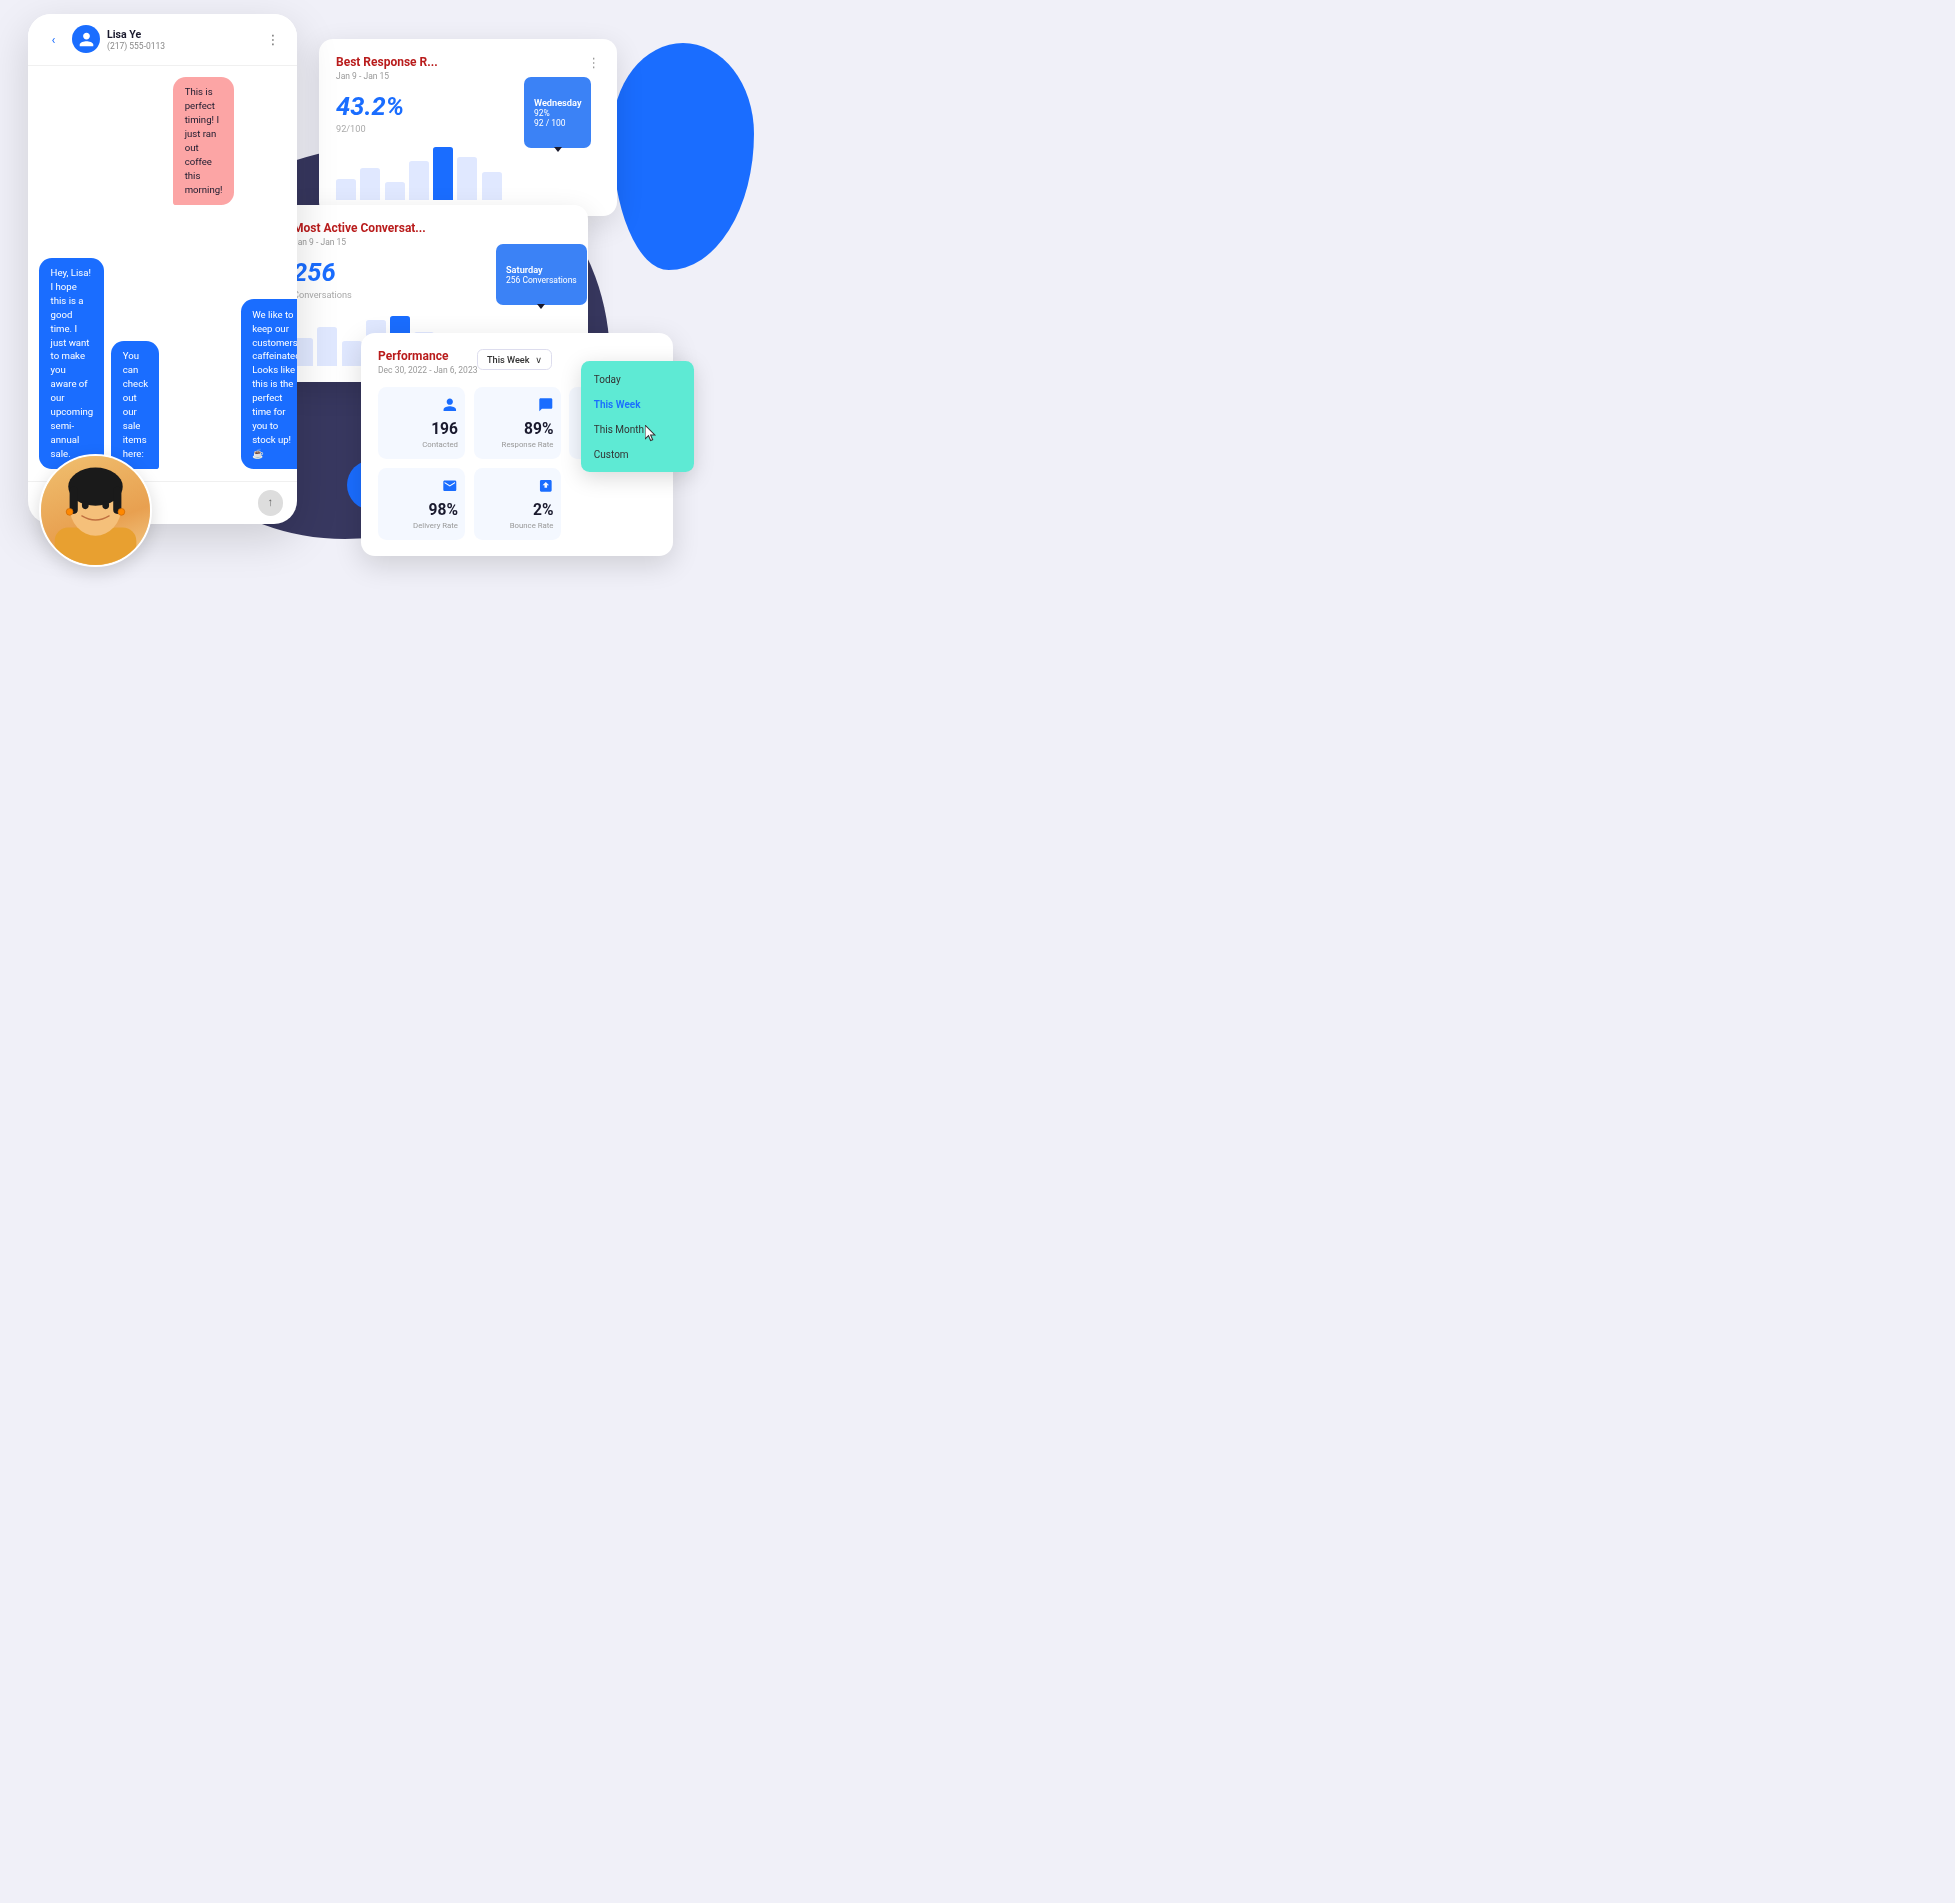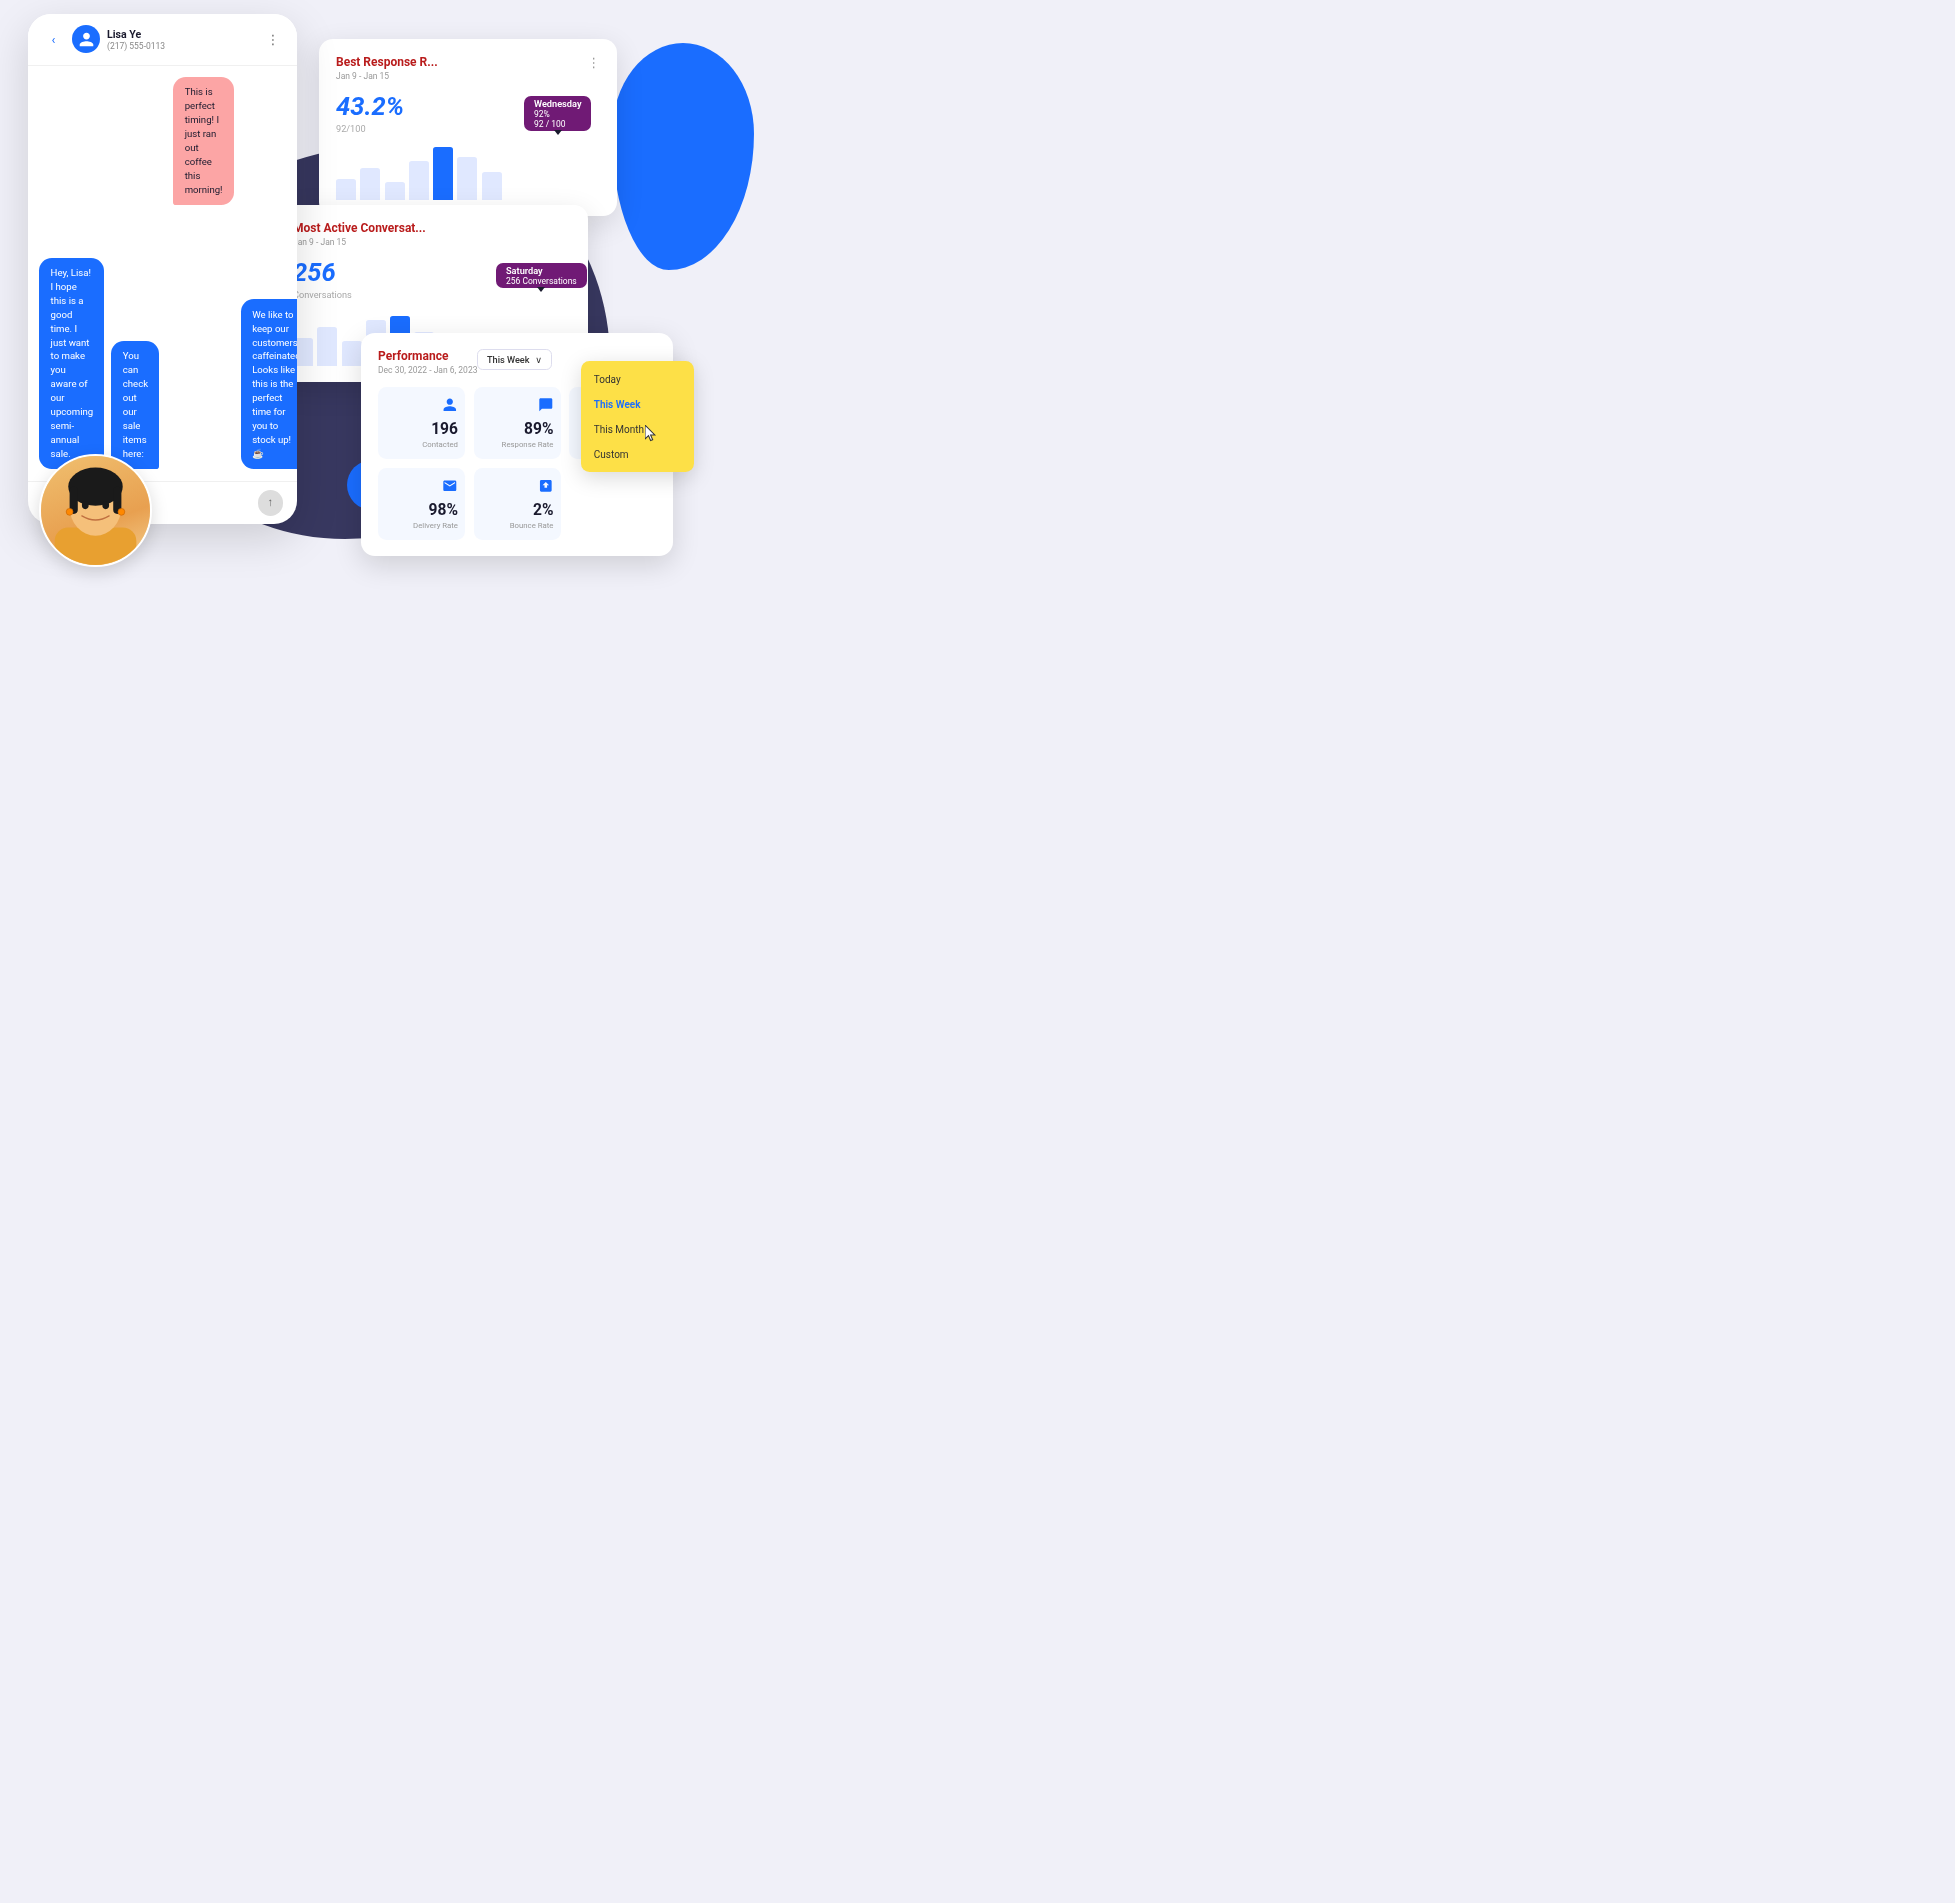--- a/index.html
+++ b/index.html
@@ -296,29 +296,28 @@
       background: #e0e8ff;
     }
 
     .bar.active {
       background: #1a6dff;
     }
 
     
     .tooltip-box {
       position: absolute;
-      background: #701a75;
+      background: #3b82f6;
       color: white;
       border-radius: 7px;
-      padding: 2px 10px;
+      padding: 20px 10px;
       font-size: 9.2px;
       font-weight: 600;
       white-space: nowrap;
       z-index: 20;
-      margin-top: 19px;
     }
 
     .tooltip-box::after {
       content: '';
       position: absolute;
       bottom: -4.3px;
       left: 50%;
       transform: translateX(-50%);
       width: 0; height: 0;
       border-left: 4.3px solid transparent;
@@ -412,21 +411,21 @@
 
     .perf-cell-value.bounce {
       color: #1a1a2e;
     }
 
     
     .dropdown-menu {
       position: absolute;
       top: 361px; left: 581px;
       width: 113px;
-      background: #fde047;
+      background: #5eead4;
       border-radius: 8.5px;
       box-shadow: 0 5.7px 21px rgba(0,0,0,0.15);
       padding: 5.7px 0;
       z-index: 20;
     }
 
     .dropdown-item {
       padding: 7px 12.8px;
       font-size: 10px;
       color: #333;

